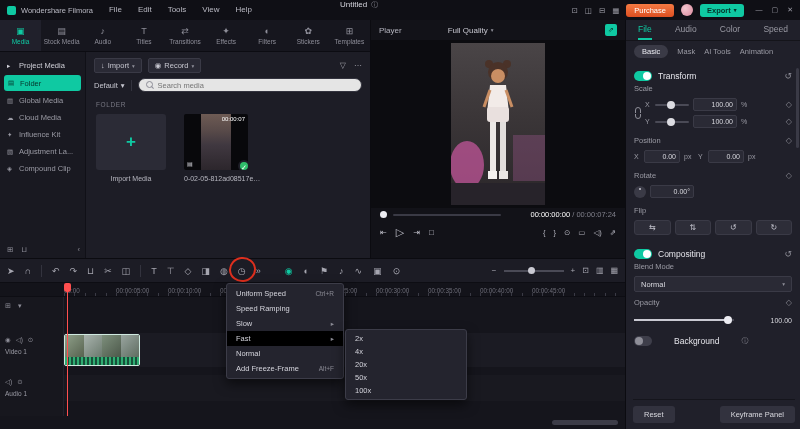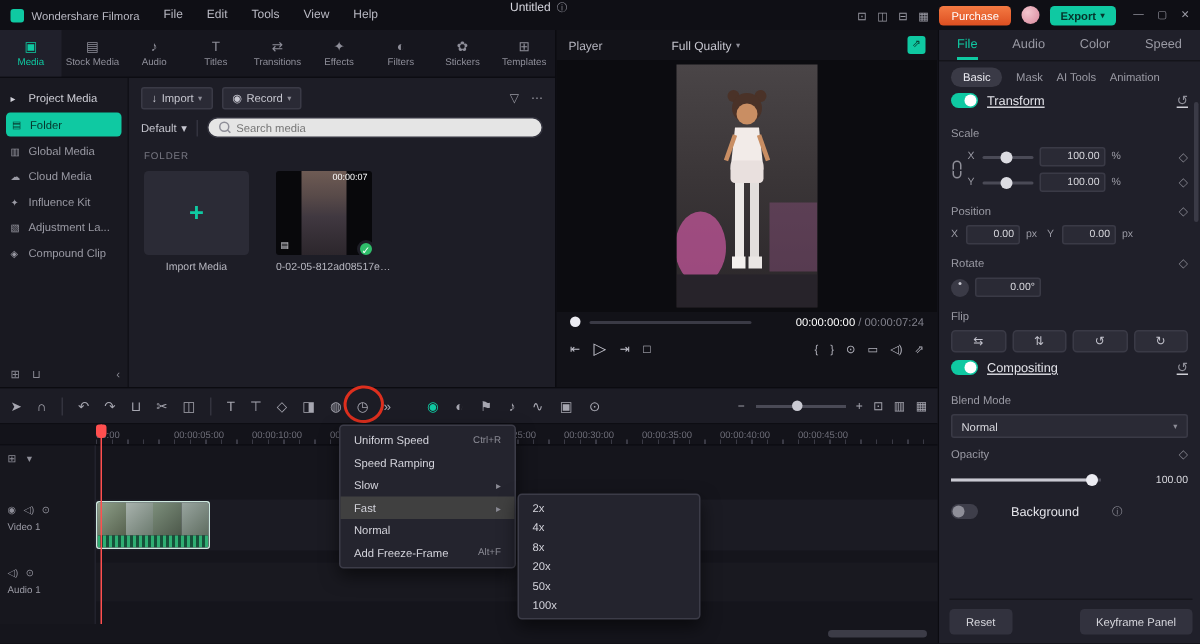--- a/index.html
+++ b/index.html
@@ -84,21 +84,21 @@
 .pc-right{margin-left:auto;display:flex;gap:8px;font-size:7.5px;color:#b2b2bc;align-items:center;}
 
 
 .props{position:absolute;left:625px;top:20px;width:175px;height:409px;background:#20202a;border-left:1px solid #0b0b10;}
 .ptabs{display:flex;align-items:flex-end;height:21px;padding:0 12px;justify-content:space-between;border-bottom:1px solid #14141a;}
 .ptab{font-size:8.5px;color:#9a9aa4;padding-bottom:4px;border-bottom:2px solid transparent;}
 .ptab.active{color:#0fc9a2;border-bottom-color:#0fc9a2;}
 .subtabs{display:flex;align-items:center;gap:9px;height:21px;padding:0 8px;font-size:7.5px;color:#9a9aa4;white-space:nowrap;overflow:hidden;}
 .pill{background:#3a3a46;color:#ececf2;border-radius:8px;padding:2px 8px;}
 .pbody{padding:0 8px;position:relative;}
-.sect{display:flex;align-items:flex-start;gap:6px;height:19px;text-decoration:underline;}
+.sect{display:flex;align-items:flex-end;gap:6px;height:19px;}
 .tgl{width:18px;height:10px;border-radius:5px;background:#0fc9a2;position:relative;flex:none;}
 .tgl::after{content:"";position:absolute;right:1px;top:1px;width:8px;height:8px;border-radius:50%;background:#fff;}
 .tgl.off{background:#3e3e4a;}
 .tgl.off::after{left:1px;right:auto;background:#8e8e98;}
 .stitle{font-size:8.5px;color:#e4e4ea;}
 .rst{margin-left:auto;color:#8e8e98;font-size:9px;}
 .lab{display:flex;align-items:center;height:15px;font-size:7.5px;color:#9a9aa4;}
 .lab .kf{margin-left:auto;color:#80808a;font-size:8px;}
 .mt{margin-top:3px;}
 .scale-grid{display:flex;gap:3px;}
@@ -166,21 +166,21 @@
 .ct4{background:linear-gradient(135deg,#99a5a0,#5f6d60);}
 .cwave{height:9px;background:repeating-linear-gradient(90deg,#2fae72 0 2px,#17503a 2px 4px);}
 .playhead{position:absolute;left:67px;top:24px;width:1px;height:133px;background:#ff4f4f;z-index:8;}
 .ph-top{position:absolute;left:64px;top:24px;width:7px;height:9px;background:#ff4f4f;border-radius:2px 2px 3px 3px;z-index:8;}
 .tl-scroll{position:absolute;left:552px;bottom:4px;width:66px;height:5px;background:#3c3c47;border-radius:3px;z-index:4;}
 
 
 .ctx{position:absolute;left:226px;top:283px;width:118px;background:#24242e;border:1px solid #3c3c48;border-radius:3px;box-shadow:0 5px 12px rgba(0,0,0,.55);padding:2px 0;z-index:50;}
 .ctx-item{display:flex;align-items:center;height:15px;padding:0 9px;font-size:7.5px;color:#d4d4dc;}
 .ctx-item .sc{margin-left:auto;color:#8a8a94;font-size:6.5px;}
-.ctx-item.hl{background:#404040;}
+.ctx-item.hl{background:#000000;}
 .ctxsub{position:absolute;left:345px;top:329px;width:122px;background:#24242e;border:1px solid #3c3c48;border-radius:3px;box-shadow:0 5px 12px rgba(0,0,0,.55);padding:2px 0;z-index:50;}
 .ctxsub .ctx-item{height:13px;text-align:right;}
 </style>
 </head>
 <body>
 
 <div id="app">
 
   <div class="titlebar">
     <div class="logo"></div>
@@ -625,23 +625,20 @@
     </div>
   </div>
   <div class="ctxsub">
     <div class="ctx-item">
         <span>2x</span>
       </div>
     <div class="ctx-item">
         <span>4x</span>
       </div>
     <div class="ctx-item">
-        <span>8x</span>
-      </div>
-    <div class="ctx-item">
         <span>20x</span>
       </div>
     <div class="ctx-item">
         <span>50x</span>
       </div>
     <div class="ctx-item">
         <span>100x</span>
       </div>
   </div>
 

